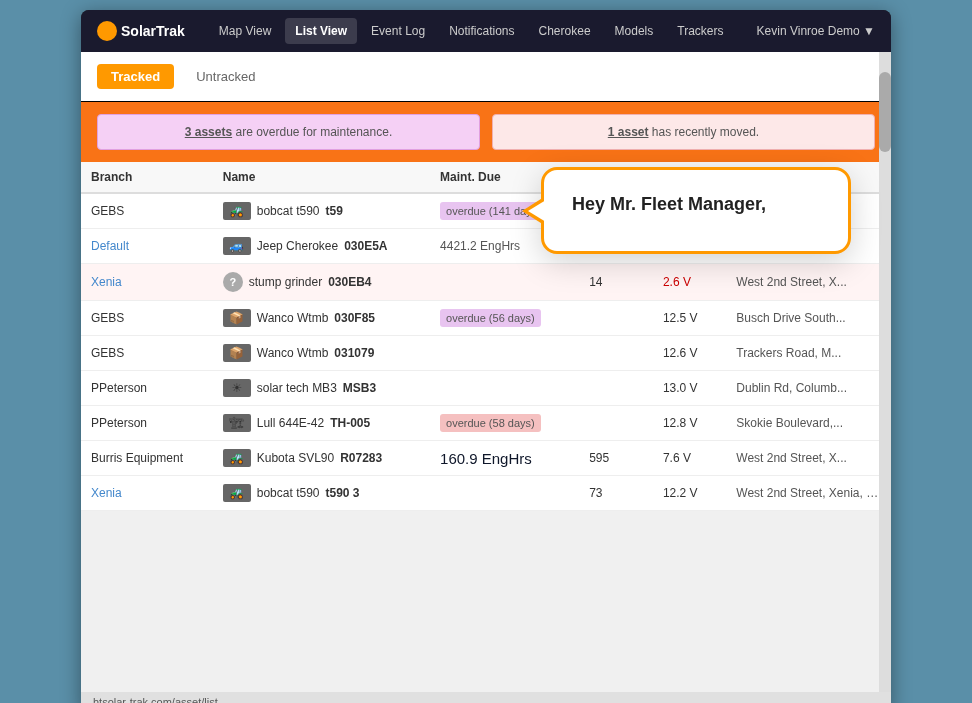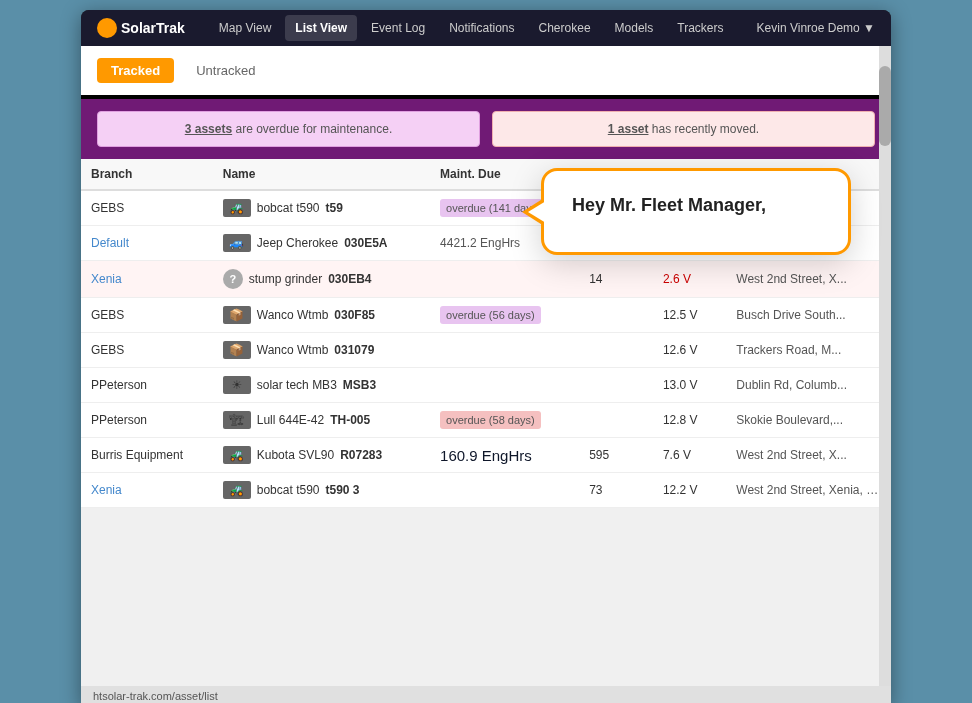--- a/index.html
+++ b/index.html
@@ -20,22 +20,22 @@
       border-radius: 8px 8px 0 0;
       box-shadow: 0 4px 20px rgba(0,0,0,0.4);
       position: relative;
     }
 
     
     .top-nav {
       background: #1a1a2e;
       display: flex;
       align-items: center;
-      padding: 18px 16px;
-      height: 24px;
+      padding: 12px 16px;
+      height: 42px;
       border-radius: 8px 8px 0 0;
     }
     .logo {
       color: #fff;
       font-size: 14px;
       font-weight: 700;
       margin-right: 24px;
       display: flex;
       align-items: center;
       gap: 4px;
@@ -79,21 +79,21 @@
       background: #f0f0f0;
       min-height: 640px;
       padding: 0;
       position: relative;
     }
 
     
     .tab-bar {
       background: #fff;
       padding: 12px 16px;
-      border-bottom: 4px solid #000000;
+      border-bottom: 1px solid #000000;
       display: flex;
       gap: 8px;
     }
     .tab-btn {
       padding: 5px 14px;
       border-radius: 4px;
       font-size: 13px;
       cursor: pointer;
       border: none;
     }
@@ -105,21 +105,21 @@
     .tab-btn.inactive {
       background: transparent;
       color: #666;
     }
 
     
     .alerts {
       display: flex;
       gap: 12px;
       padding: 12px 16px;
-      background: #701a75;
+      background: #f97316;
     }
     .alert-banner {
       padding: 10px 16px;
       border-radius: 4px;
       font-size: 12px;
       flex: 1;
       text-align: center;
     }
     .alert-maintenance {
       background: #f5d0f5;
@@ -173,21 +173,21 @@
     }
     tbody td {
       padding: 8px 10px;
       vertical-align: middle;
       color: #333;
     }
 
     
     .tooltip-overlay {
       position: absolute;
-      top: 122px;
+      top: 115px;
       left: 460px;
       z-index: 100;
     }
     .tooltip-box {
       background: #fff;
       border: 3px solid #f90;
       border-radius: 16px;
       padding: 24px 28px;
       width: 310px;
       box-shadow: 0 8px 32px rgba(0,0,0,0.18);

